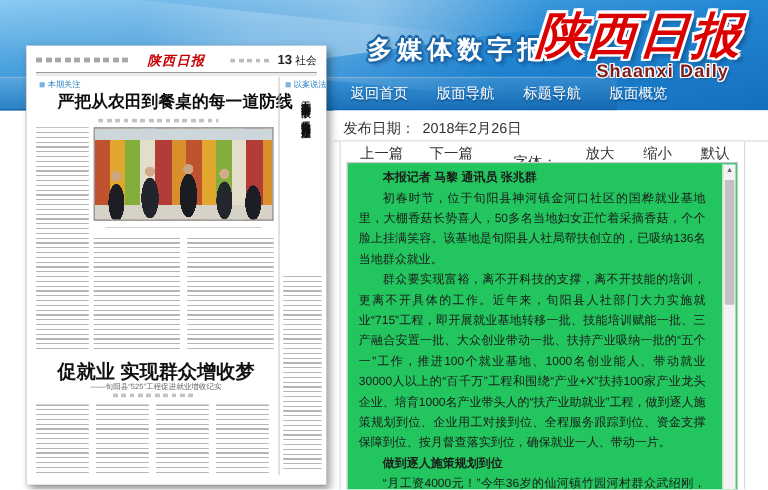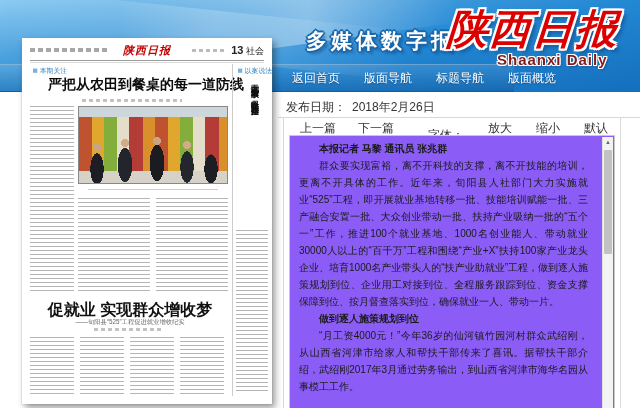--- a/index.html
+++ b/index.html
@@ -49,21 +49,21 @@
   
   .reader { position:absolute; top:118px; left:283px; width:338px; height:290px; background:#fff;
     border-left:1px solid #d9d9d9; border-right:1px solid #d9d9d9; }
   .reader-nav { position:absolute; top:0; left:0; right:0; height:17px; padding:2px 12px 0 16px;
     font-size:12px; color:#333; display:flex; align-items:flex-start; }
   .reader-nav .lnk { margin-right:22px; cursor:pointer; }
   .font-ctrls { margin-left:auto; display:flex; align-items:center; gap:16px; font-size:12px; color:#333; }
   .font-ctrls .ctrl { cursor:pointer; display:flex; align-items:center; gap:1px; margin-left:8px;flex-direction:column; }
   .ctrl .sym { font-size:13px; line-height:12px; color:#222; }
   .content-box { position:absolute; top:17px; left:5px; right:5px; bottom:0;
-    border:1px solid #c9c9c9; border-bottom:none; background:#8b5cf6; overflow:hidden; }
+    border:1px solid #c9c9c9; border-bottom:none; background:#22c55e; overflow:hidden; }
   .article { position:absolute; top:4px; left:9px; right:26px; bottom:0;
     font-size:10px; line-height:17px; color:#1a1a1a; text-align:justify; }
   .article p { text-indent:2em; }
   .article .byline { font-weight:bold; }
   .article .subhead { font-weight:bold; }
   
   .vscroll { position:absolute; top:1px; right:1px; bottom:0; width:11px; background:#f3f3f3;
     border-left:1px solid #e0e0e0; }
   .vscroll .up { position:absolute; top:1px; left:0; width:10px; height:9px; font-size:6px; color:#666;
     text-align:center; line-height:9px; cursor:pointer; }
@@ -172,21 +172,22 @@
           </span>
         <span class="ctrl">
             <span>默认</span>
             <span class="sym">○</span>
           </span>
       </span>
     </div>
     <div class="content-box">
       <div class="article">
         <p class="byline">本报记者 马黎 通讯员 张兆群</p>
-        <p>群众要实现富裕，离不开科技的支撑，离不开技能的培训，更离不开具体的工作。近年来，旬阳县人社部门大力实施就业“525”工程，即开展就业基地转移一批、技能培训赋能一批、三产融合安置一批、大众创业带动一批、扶持产业吸纳一批的“五个一”工作，推进100个就业基地、1000名创业能人、带动就业30000人以上的“百千万”工程和围绕“产业+X”扶持100家产业龙头企业、培育1000名产业带头人的“扶产业助就业”工程，做到逐人施策规划到位、企业用工对接到位、全程服务跟踪到位、资金支撑保障到位、按月督查落实到位，确保就业一人、带动一片。</p>
+        <p>初春时节，位于旬阳县神河镇金河口社区的国桦就业基地里，大棚香菇长势喜人，50多名当地妇女正忙着采摘香菇，个个脸上挂满笑容。该基地是旬阳县人社局帮扶创立的，已吸纳136名当地群众就业。</p>
+        <p>群众要实现富裕，离不开科技的支撑，离不开技能的培训，更离不开具体的工作。近年来，旬阳县人社部门大力实施就业“715”工程，即开展就业基地转移一批、技能培训赋能一批、三产融合安置一批、大众创业带动一批、扶持产业吸纳一批的“五个一”工作，推进100个就业基地、1000名创业能人、带动就业30000人以上的“百千万”工程和围绕“产业+X”扶持100家产业龙头企业、培育1000名产业带头人的“扶产业助就业”工程，做到逐人施策规划到位、企业用工对接到位、全程服务跟踪到位、资金支撑保障到位、按月督查落实到位，确保就业一人、带动一片。</p>
         <p class="subhead">做到逐人施策规划到位</p>
         <p>“月工资4000元！”今年36岁的仙河镇竹园河村群众武绍刚，从山西省河津市给家人和帮扶干部传来了喜讯。据帮扶干部介绍，武绍刚2017年3月通过劳务输出，到山西省河津市海华名园从事模工工作。</p>
       </div>
       <div class="vscroll">
         <div class="up">▲</div>
         <div class="thumb"></div>
       </div>
     </div>
   </div>
 

